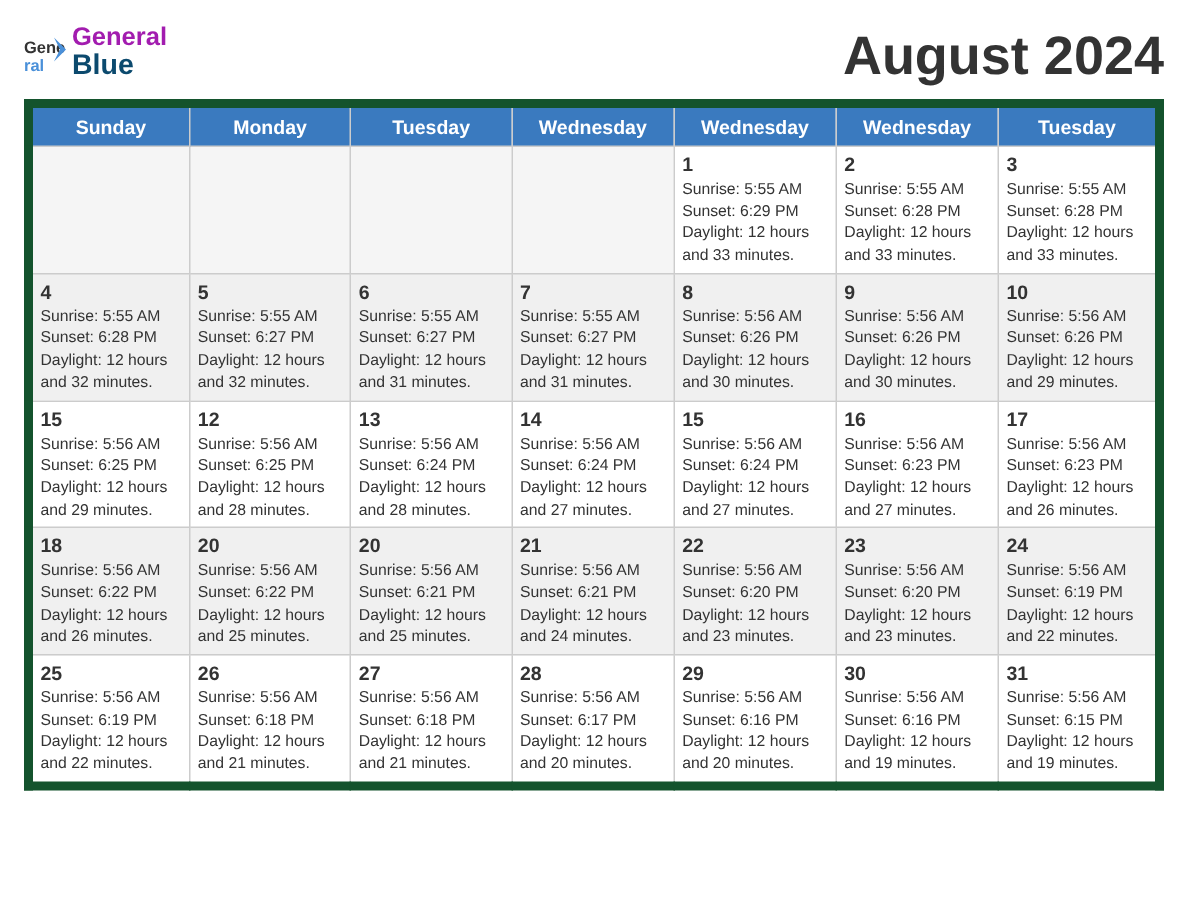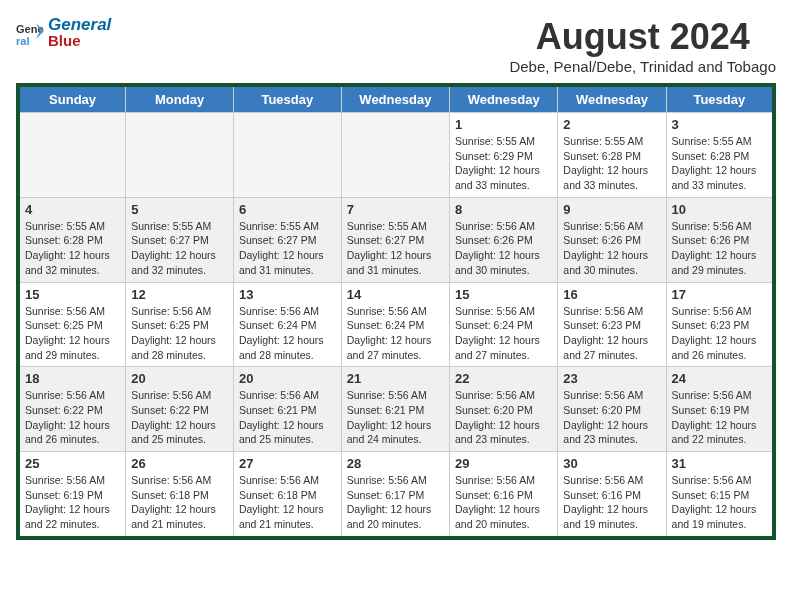--- a/index.html
+++ b/index.html
@@ -19,35 +19,35 @@
     .logo {
       display: flex;
       align-items: center;
       gap: 4px;
     }
     .logo-icon {
       width: 28px;
       height: 28px;
     }
     .title-block {
-      text-align: center;
+      text-align: left;
     }
     .month-title {
       font-size: 36px;
       font-weight: bold;
       color: #333;
     }
     .location-title {
       font-size: 15px;
       color: #333;
     }
     .calendar {
       width: 100%;
       border-collapse: collapse;
-      border: 4px solid #14532d;
+      border: 6px solid #14532d;
     }
     .calendar th {
       background-color: #3a7abf;
       color: #fff;
       text-align: center;
       padding: 5px 4px;
       font-size: 13px;
       border: 1px solid #ccc;
     }
     .calendar td {
@@ -80,28 +80,27 @@
 
 <div class="header">
   <div class="logo">
     <svg class="logo-icon" viewBox="0 0 28 28">
       <text x="0" y="14" font-size="11" font-weight="bold" fill="#333">Gene</text>
       <text x="0" y="26" font-size="11" font-weight="bold" fill="#4a90d9">ral</text>
       <polygon points="20,4 28,12 20,20 24,12" fill="#4a90d9"></polygon>
     </svg>
     <div>
       <div style="line-height:1">
-        <span style="font-size:17px;font-weight:bold;color:#0369a1;font-style:italic;">General</span><br>
-        <span style="font-size:15px;font-weight:bold;color:#b91c1c;">Blue</span>
+        <span style="font-size:17px;font-weight:bold;color:#a21caf;">General</span><br>
+        <span style="font-size:19px;font-weight:bold;color:#0c4a6e;">Blue</span>
       </div>
     </div>
   </div>
   <div class="title-block">
     <div class="month-title">August 2024</div>
-    <div class="location-title">Debe, Penal/Debe, Trinidad and Tobago</div>
   </div>
 </div>
 
 <table class="calendar">
   <thead>
     <tr>
     <th>Sunday</th>
         <th>Monday</th>
         <th>Tuesday</th>
         <th>Wednesday</th>

